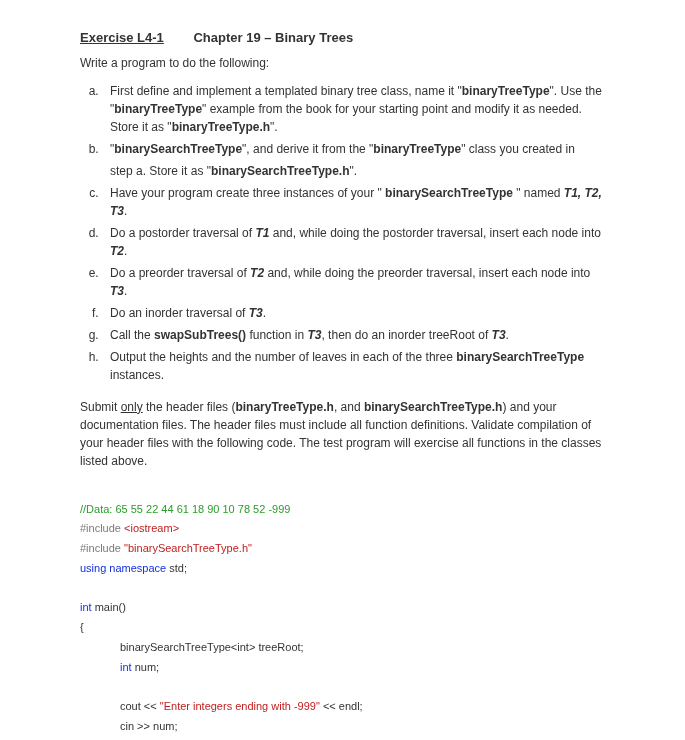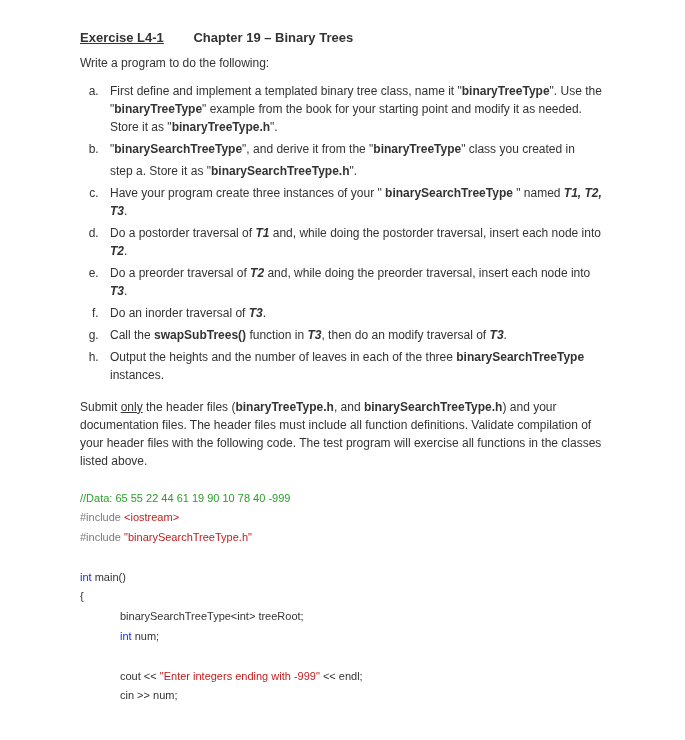--- a/index.html
+++ b/index.html
@@ -42,21 +42,21 @@
     }
     .bold {
       font-weight: bold;
     }
     .bold-italic {
       font-weight: bold;
       font-style: italic;
     }
     .submit-block {
       margin-top: 14px;
-      margin-bottom: 19px;
+      margin-bottom: 30px;
     }
     .underline {
       text-decoration: underline;
     }
     .code-section {
       font-family: Arial, Helvetica, sans-serif;
       font-size: 11px;
       line-height: 1.8;
     }
     .comment { color: #2a9d2a; }
@@ -93,35 +93,36 @@
   <li>
     <span>Do a postorder traversal of </span><span class="bold-italic">T1</span><span> and, while doing the postorder traversal, insert each node into </span><span class="bold-italic">T2</span><span>.</span>
   </li>
   <li>
     <span>Do a preorder traversal of </span><span class="bold-italic">T2</span><span> and, while doing the preorder traversal, insert each node into </span><span class="bold-italic">T3</span><span>.</span>
   </li>
   <li>
     <span>Do an inorder traversal of </span><span class="bold-italic">T3</span><span>.</span>
   </li>
   <li>
-    <span>Call the </span><span class="bold">swapSubTrees()</span><span> function in </span><span class="bold-italic">T3</span><span>, then do an modify traversal of </span><span class="bold-italic">T3</span><span>.</span>
+    <span>Call the </span><span class="bold">swapSubTrees()</span><span> function in </span><span class="bold-italic">T3</span><span>, then do an inorder treeRoot of </span><span class="bold-italic">T3</span><span>.</span>
   </li>
   <li>
     <span>Output the heights and the number of leaves in each of the three </span><span class="bold">binarySearchTreeType</span><span> instances.</span>
   </li>
 </ol>
 
 <div class="submit-block">
   <span>Submit </span><span class="underline">only</span><span> the header files (</span><span class="bold">binaryTreeType.h</span><span>, and </span><span class="bold">binarySearchTreeType.h</span><span>) and your documentation files.  The header files must include all function definitions. Validate compilation of your header files with the following code. The test program will exercise all functions in the classes listed above.</span>
 </div>
 
 <div class="code-section">
-  <div><span class="comment">//Data: 65 55 22 44 61 19 90 10 78 40 -999</span></div>
+  <div><span class="comment">//Data: 65 55 22 44 61 18 90 10 78 52 -999</span></div>
   <div><span class="preproc">#include </span><span class="str">&lt;iostream&gt;</span></div>
   <div><span class="preproc">#include </span><span class="str">"binarySearchTreeType.h"</span></div>
+  <div><span class="kw">using namespace</span><span> std;</span></div>
   <div>&nbsp;</div>
   <div><span class="kw">int</span><span> main()</span></div>
   <div><span>{</span></div>
   <div class="indent1"><span>binarySearchTreeType&lt;int&gt;  treeRoot;</span></div>
   <div class="indent1"><span class="kw">int</span><span> num;</span></div>
   <div>&nbsp;</div>
   <div class="indent1"><span>cout &lt;&lt; </span><span class="str">"Enter integers ending with -999"</span><span> &lt;&lt; endl;</span></div>
   <div class="indent1"><span>cin &gt;&gt; num;</span></div>
 
 </div>

